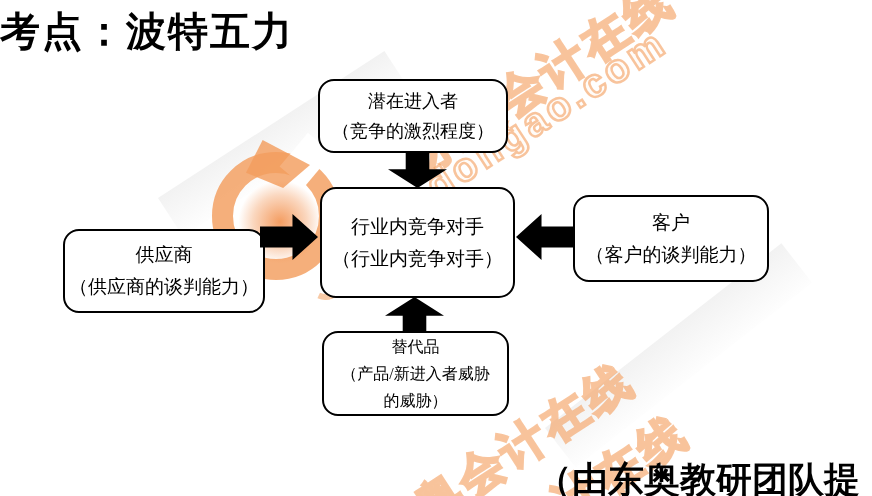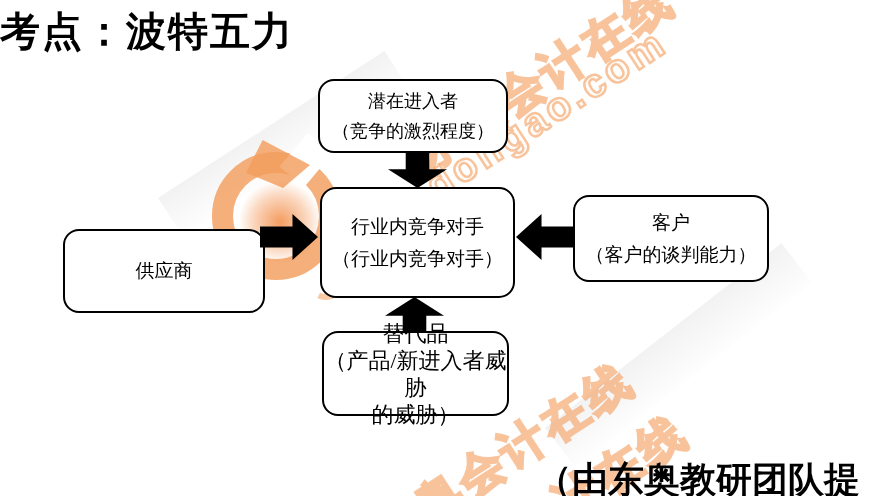--- a/index.html
+++ b/index.html
@@ -35,21 +35,21 @@
   .box{position:absolute;z-index:2;background:#ffffff;border:2.5px solid #000;border-radius:16px;
     box-sizing:border-box;display:flex;flex-direction:column;justify-content:center;align-items:center;
     text-align:center;}
   .box .box-line{font-size:19px;line-height:32px;}
   .box-top{left:318px;top:79px;width:190px;height:74px;}
   .box-top .box-line{line-height:30px;font-size:18px;}
   .box-left{left:63px;top:188px;width:202px;height:84px;margin-top:41px;}
   .box-center{left:320px;top:187px;width:195px;height:111px;}
   .box-right{left:573px;top:195px;width:196px;height:87px;text-align:right;}
   .box-bottom{left:322px;top:331px;width:187px;height:85px;}
-  .box-bottom .box-line{line-height:27px;font-size:22px;}
+  .box-bottom .box-line{line-height:27px;font-size:16px;}
   .arrow{position:absolute;z-index:3;background:#000;}
   .arrow-down{left:388px;top:152px;width:59px;height:36px;
     clip-path:polygon(30% 0,70% 0,70% 48%,100% 48%,50% 100%,0 48%,30% 48%);}
   .arrow-up{left:385px;top:297px;width:59px;height:36px;
     clip-path:polygon(50% 0,100% 52%,70% 52%,70% 100%,30% 100%,30% 52%,0 52%);}
   .arrow-right{left:260px;top:214px;width:58px;height:46px;
     clip-path:polygon(0 27%,56% 27%,56% 0,100% 50%,56% 100%,56% 73%,0 73%);}
   .arrow-left{left:516px;top:214px;width:58px;height:46px;
     clip-path:polygon(100% 27%,44% 27%,44% 0,0 50%,44% 100%,44% 73%,100% 73%);}
   .caption{position:absolute;left:536px;top:456px;z-index:2;font-size:36px;font-weight:bold;
@@ -76,20 +76,21 @@
 
   <h1 class="title">考点：波特五力</h1>
 
   <div class="box box-top">
     <div class="box-line">潜在进入者</div>
     <div class="box-line">（竞争的激烈程度）</div>
   </div>
 
   <div class="box box-left">
     <div class="box-line">供应商</div>
+    <div class="box-line">（供应商的谈判能力）</div>
   </div>
 
   <div class="box box-center">
     <div class="box-line">行业内竞争对手</div>
     <div class="box-line">（行业内竞争对手）</div>
   </div>
 
   <div class="box box-right">
     <div class="box-line">客户</div>
     <div class="box-line">（客户的谈判能力）</div>

